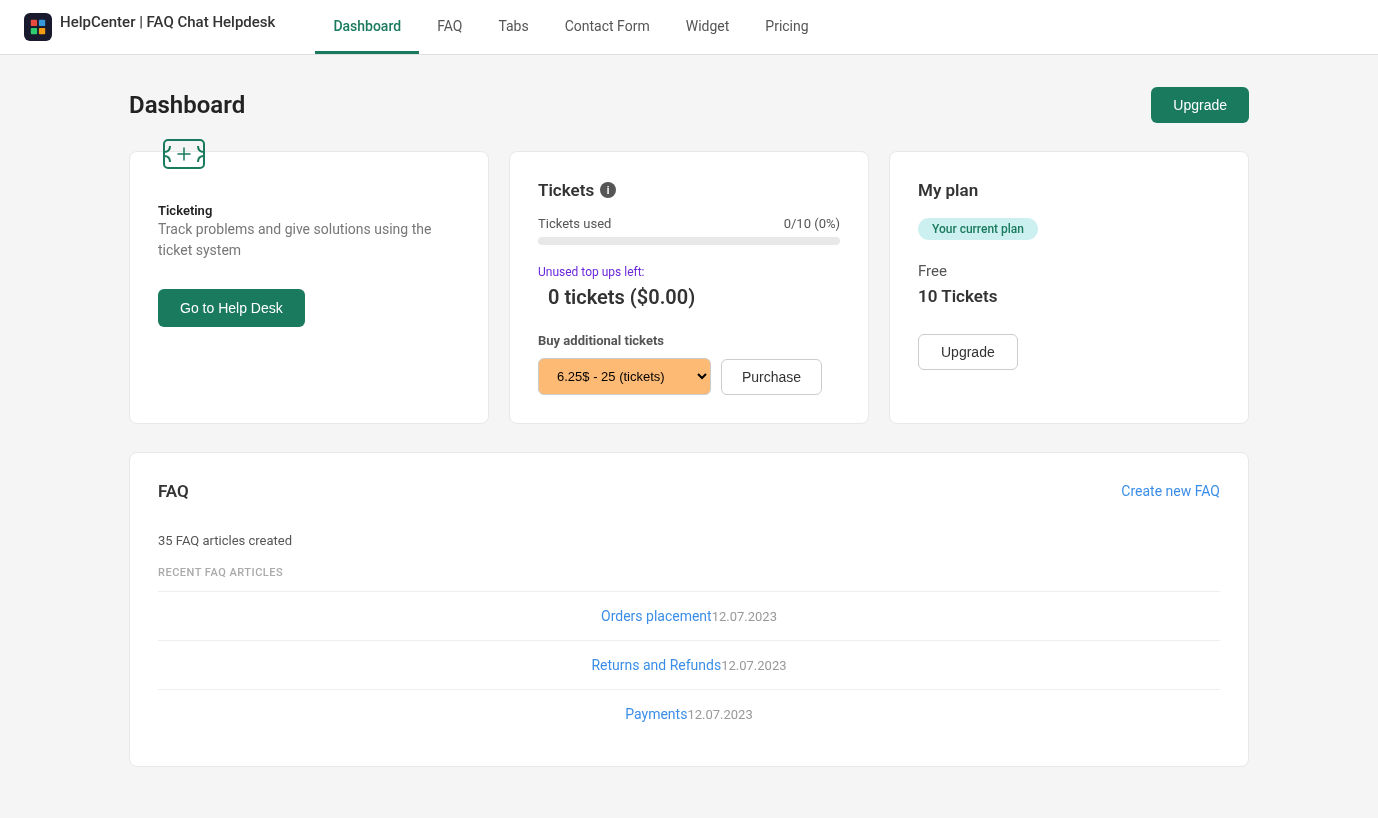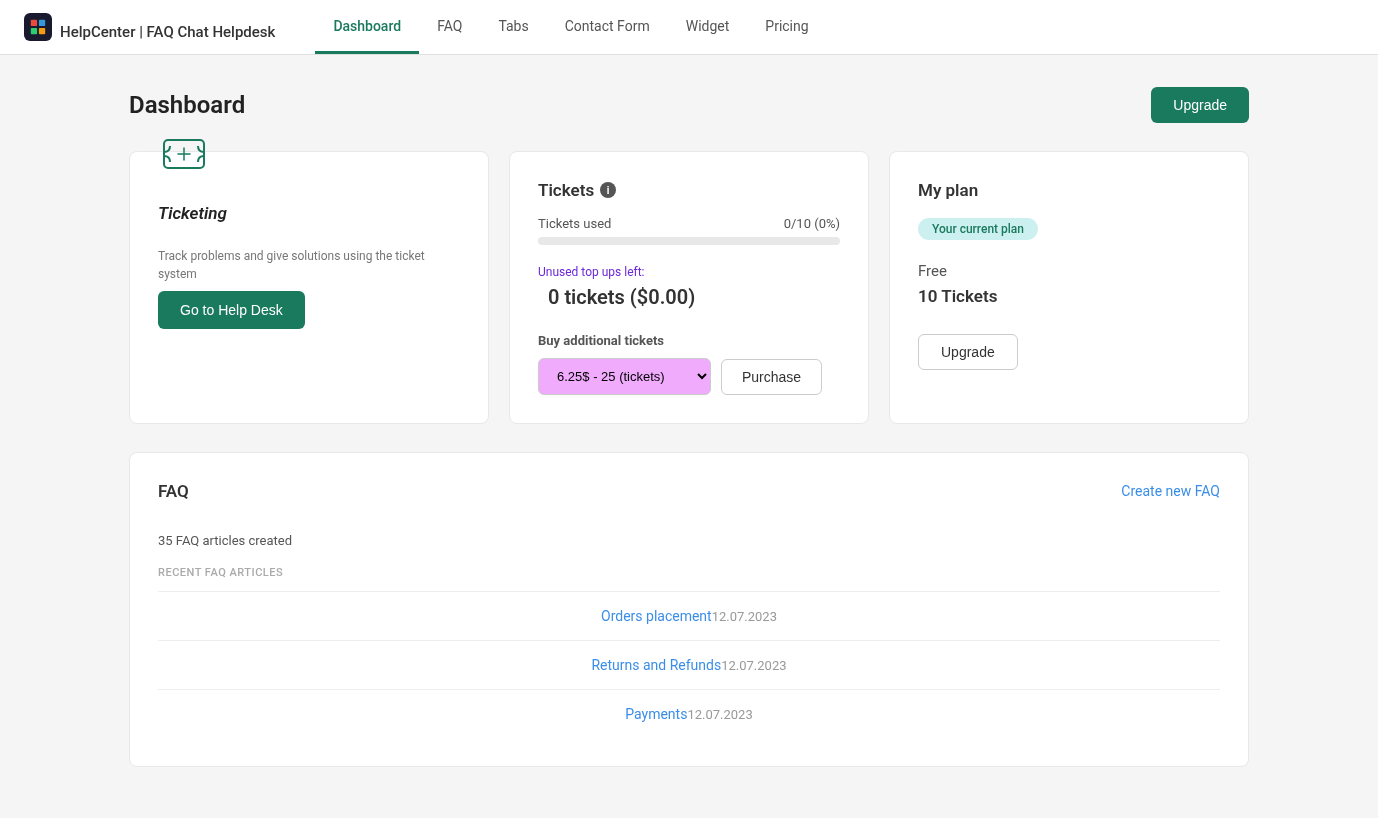--- a/index.html
+++ b/index.html
@@ -1,20 +1,20 @@
 <!DOCTYPE html>
 <html><head>
   <meta charset="utf-8">
   <style>
     * { box-sizing: border-box; margin: 0; padding: 0; }
     body { font-family: -apple-system, BlinkMacSystemFont, 'Segoe UI', Roboto, sans-serif; background: #f5f5f5; color: #333; font-size: 14px; }
 
     
     .header { background: #fff; border-bottom: 1px solid #e0e0e0; padding: 0 24px; display: flex; align-items: center; height: 55px; }
-    .logo-area { display: flex; align-items: flex-end; gap: 8px; margin-right: 40px; }
+    .logo-area { display: flex; align-items: flex-start; gap: 8px; margin-right: 40px; }
     .logo-icon { width: 28px; height: 28px; background: #1a1a2e; border-radius: 6px; display: flex; align-items: center; justify-content: center; }
     .logo-icon svg { width: 18px; height: 18px; }
     .logo-text { font-size: 15px; font-weight: 500; color: #333; }
 
     
     .nav { display: flex; align-items: stretch; height: 100%; }
     .nav-item { display: flex; align-items: center; padding: 0 18px; cursor: pointer; font-size: 14px; color: #555; text-decoration: none; border-bottom: 3px solid transparent; height: 100%; }
     .nav-item.active { color: #1a7a5e; border-bottom: 3px solid #1a7a5e; font-weight: 500; }
 
     
@@ -25,35 +25,35 @@
     .dashboard-title { font-size: 24px; font-weight: 600; color: #222; }
     .upgrade-btn-top { background: #1a7a5e; color: #fff; border: none; border-radius: 6px; padding: 10px 22px; font-size: 14px; font-weight: 500; cursor: pointer; }
 
     
     .cards-row { display: flex; gap: 20px; margin-bottom: 28px; }
     .card { background: #fff; border-radius: 8px; border: 1px solid #e8e8e8; padding: 28px; flex: 1; }
 
     
     .ticket-icon { margin-bottom: 20px; }
     .ticket-icon svg { width: 52px; height: 52px; }
-    .card-title { font-size: 17px; font-weight: 600; margin-bottom: 24px; color: #222; font-style: italic; }
-    .card-desc { font-size: 12px; color: #777; line-height: 1.5; margin-bottom: 8px; }
+    .card-title { font-size: 13px; font-weight: 600; margin-bottom: 1px; color: #222; }
+    .card-desc { font-size: 14px; color: #777; line-height: 1.5; margin-bottom: 28px; }
     .goto-btn { background: #1a7a5e; color: #fff; border: none; border-radius: 6px; padding: 11px 22px; font-size: 14px; font-weight: 500; cursor: pointer; }
 
     
     .tickets-title { font-size: 17px; font-weight: 600; margin-bottom: 16px; display: flex; align-items: center; gap: 6px; }
     .info-icon { width: 16px; height: 16px; border-radius: 50%; background: #555; color: #fff; font-size: 10px; display: inline-flex; align-items: center; justify-content: center; font-weight: bold; cursor: pointer; }
     .tickets-used-row { display: flex; justify-content: space-between; margin-bottom: 6px; font-size: 13px; color: #555; }
     .progress-bar { height: 8px; background: #e8e8e8; border-radius: 4px; margin-bottom: 20px; }
     .progress-fill { height: 100%; background: #e8e8e8; border-radius: 4px; width: 0%; }
     .unused-label { font-size: 12px; color: #6d28d9; margin-bottom: 6px; }
     .unused-value { font-size: 20px; font-weight: 600; margin-bottom: 24px; margin-left: 10px; }
     .buy-label { font-size: 13px; color: #555; margin-bottom: 10px; font-weight: bold; }
     .buy-row { display: flex; gap: 10px; align-items: center; }
-    .ticket-select { border: 1px solid #ccc; border-radius: 6px; padding: 9px 14px; font-size: 13px; background: #f0abfc; cursor: pointer; appearance: auto; }
+    .ticket-select { border: 1px solid #ccc; border-radius: 6px; padding: 9px 14px; font-size: 13px; background: #fdba74; cursor: pointer; appearance: auto; }
     .purchase-btn { background: #fff; border: 1px solid #ccc; border-radius: 6px; padding: 9px 20px; font-size: 14px; font-weight: 500; cursor: pointer; color: #333; }
 
     
     .plan-title { font-size: 17px; font-weight: 600; margin-bottom: 18px; }
     .current-plan-badge { background: #ccf0f0; color: #1a7a5e; border-radius: 20px; padding: 4px 14px; font-size: 12px; font-weight: 500; display: inline-block; margin-bottom: 22px; }
     .plan-name { font-size: 15px; color: #555; margin-bottom: 6px; }
     .plan-tickets { font-size: 17px; font-weight: 600; margin-bottom: 28px; }
     .upgrade-btn-card { background: #fff; border: 1px solid #ccc; border-radius: 6px; padding: 9px 22px; font-size: 14px; font-weight: 500; cursor: pointer; color: #333; }
 
     

